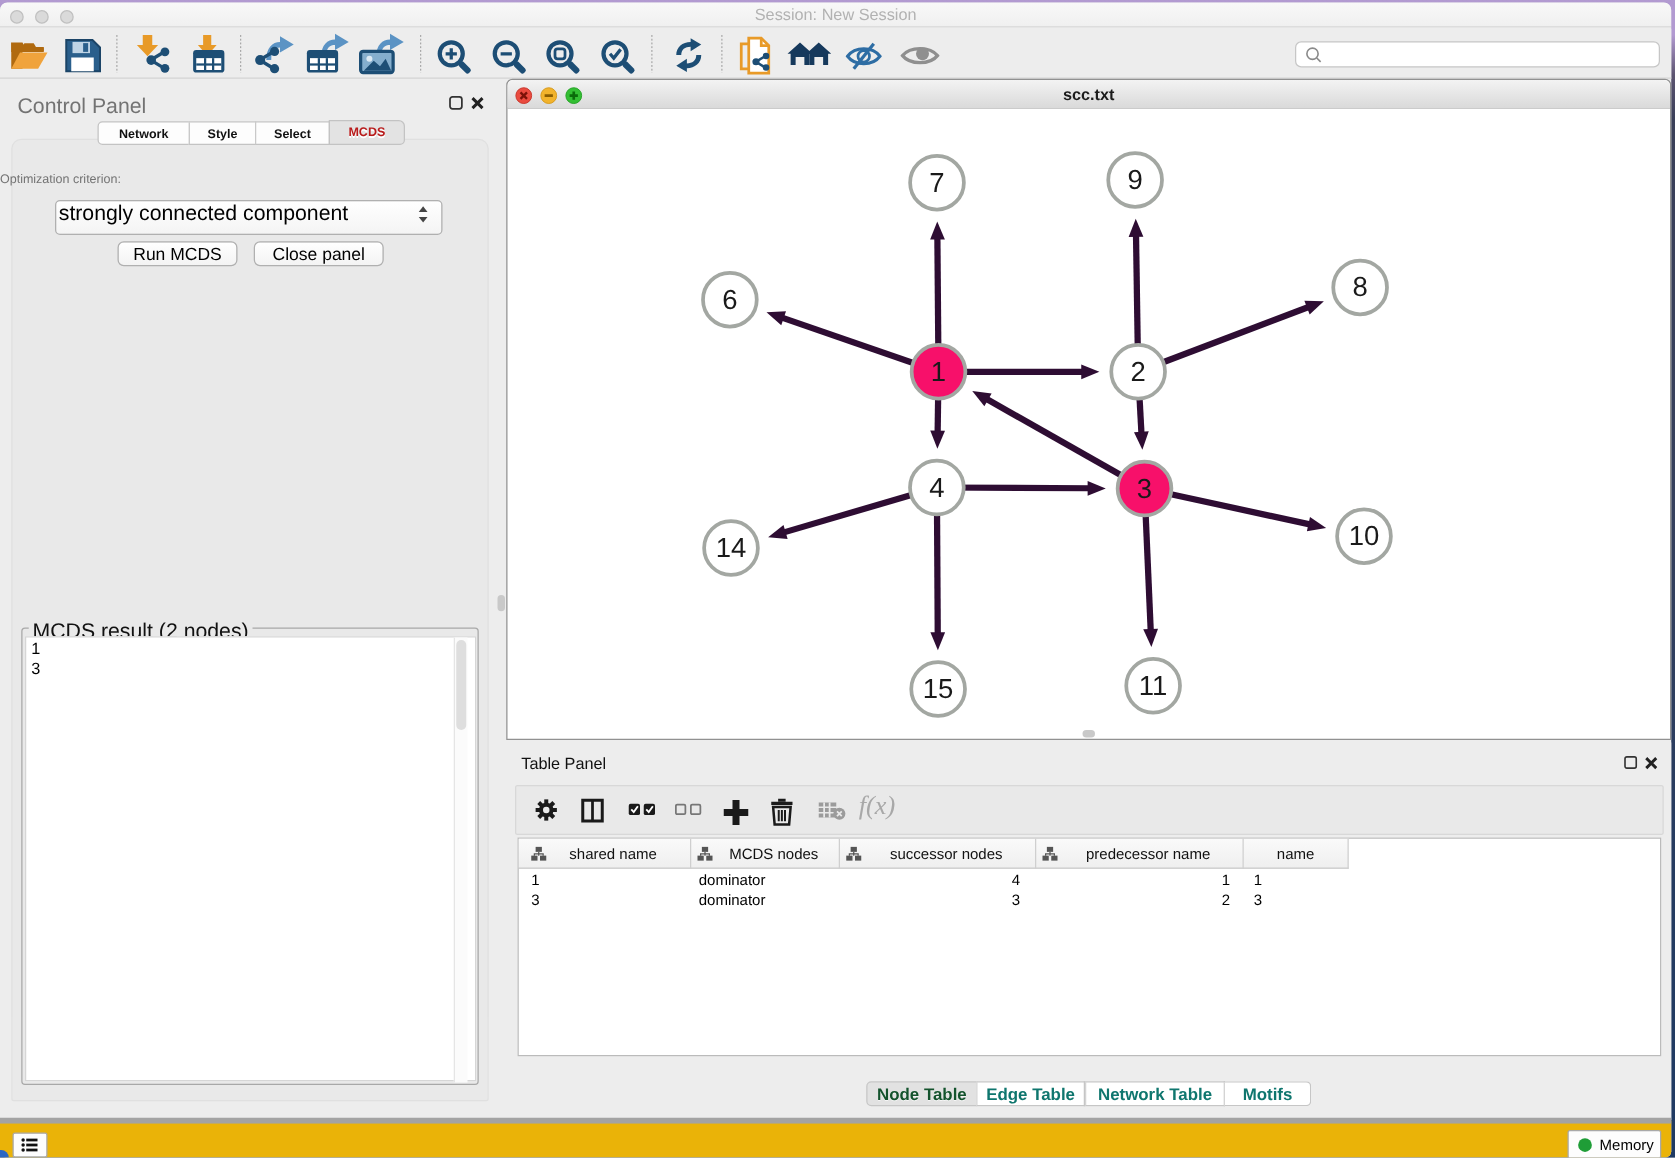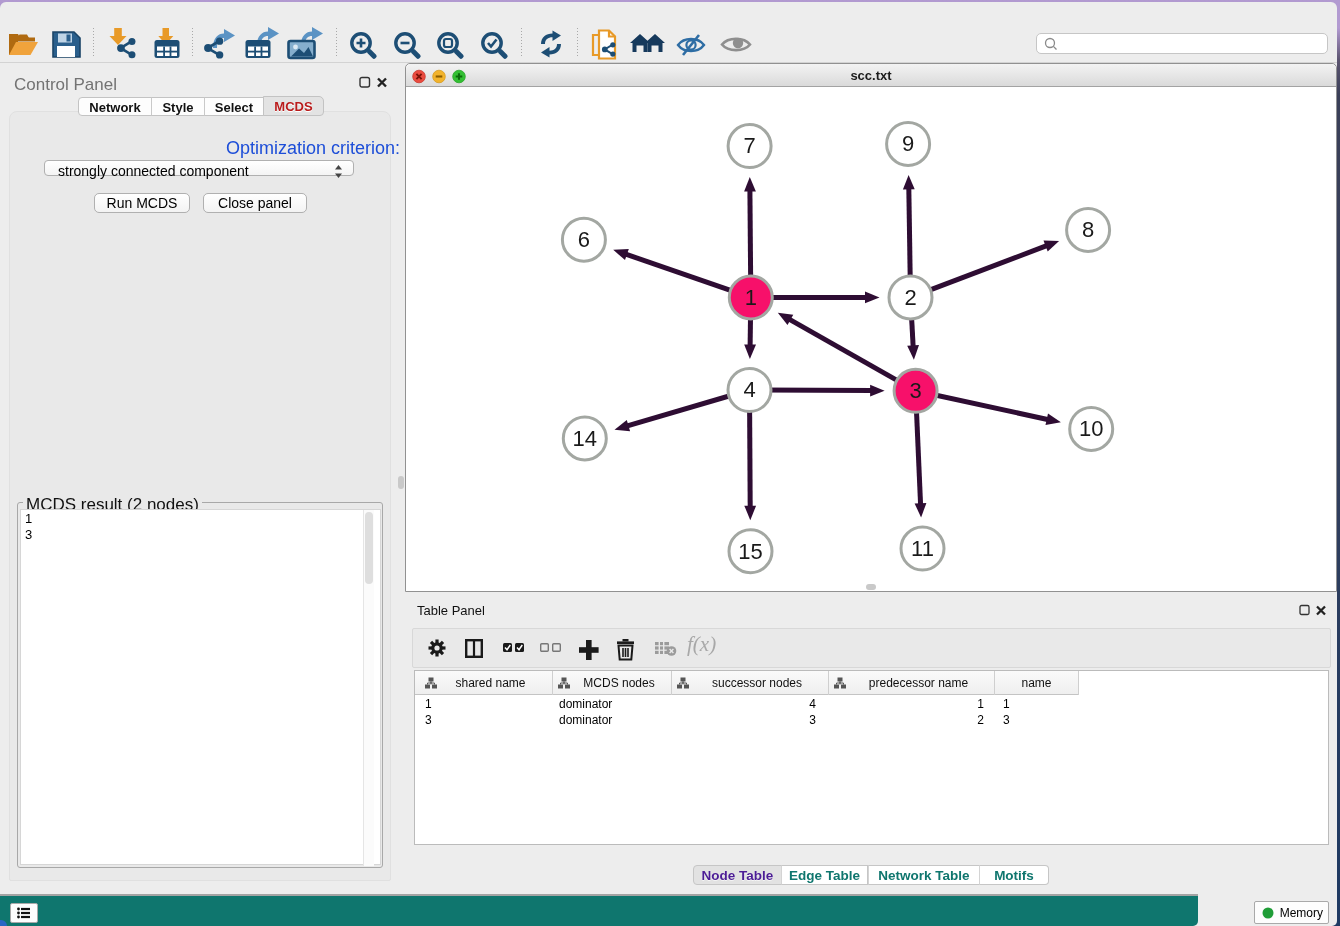--- a/index.html
+++ b/index.html
@@ -7,38 +7,44 @@
 #wall{position:absolute;right:0;top:0;width:6px;height:926px;background:linear-gradient(#b29ad1 0px,#b29ad1 28px,#5c5470 60px,#3a3f58 95px,#36405c 400px,#253b60 700px,#1f3a63 926px)}
 #win{position:absolute;left:0;top:2px;width:1337px;height:924px;background:#ededed;border-radius:6px 6px 5px 5px}
 #titlebar{position:absolute;left:0;top:0;width:1337px;height:20px;background:linear-gradient(#f8f8f8,#f0f0f0);border-bottom:1px solid #cfcfcf;border-radius:6px 6px 0 0}
 .tl{position:absolute;top:6px;width:11px;height:11px;border-radius:50%;background:#dadada;border:1px solid #c0c0c0}
 #titletext{position:absolute;top:2px;left:0;width:1337px;text-align:center;font-size:13px;color:#b2b2b2}
 #toolbar{position:absolute;left:0;top:21px;width:1337px;height:40px;background:#ededed;border-bottom:1px solid #d3d3d3}
 .sep{position:absolute;top:5px;height:30px;width:1px;background-image:linear-gradient(#a9a9a9 50%,transparent 50%);background-size:1px 3px}
 #search{position:absolute;left:1036px;top:10px;width:292px;height:21px;background:#fff;border:1px solid #c6c6c6;border-radius:5px}
 #cpanel{position:absolute;left:0;top:62px;width:398px;height:829px}
 #cpinner{position:absolute;left:9px;top:47px;width:382px;height:770px;background:#e9e9e9;border-radius:8px 8px 2px 2px;border:1px solid #e0e0e0}
-.tab{position:absolute;top:33px;height:19px;border:1px solid #c3c3c3;background:#fdfdfd;color:#111;font-size:13px;font-weight:bold;text-align:center;line-height:19px}
+.tab{position:absolute;top:33px;height:19px;border:1px solid #c3c3c3;background:#fdfdfd;color:#111;font-size:10px;font-weight:bold;text-align:center;line-height:19px}
 #netwin{position:absolute;left:405px;top:61px;width:932px;height:529px;border:1px solid #919191;border-radius:5px 5px 0 0;background:#fff}
 #nettitle{position:absolute;left:0;top:0;width:930px;height:23px;background:linear-gradient(#f3f3f3,#dadada);border-bottom:1px solid #a3a3a3;border-radius:5px 5px 0 0}
 #tpanel{position:absolute;left:405px;top:592px;width:932px;height:302px;background:#ededed}
 #ttool{position:absolute;left:7px;top:34px;width:919px;height:40px;background:#e9e9e9;border:1px solid #d8d8d8;border-radius:2px}
 #ttable{position:absolute;left:9px;top:76px;width:915px;height:175px;background:#fff;border:1px solid #bbb}
 #thead{position:absolute;left:0;top:0;width:664px;height:24px;background:linear-gradient(#fafafa,#efefef);border-bottom:1px solid #c4c4c4}
 .hcol{position:absolute;top:0;height:24px;border-right:1px solid #cfcfcf;font-size:12px;color:#111;text-align:center;line-height:24px}
 .btab{position:absolute;top:271px;height:20px;border:1px solid #c6c6c6;background:#fff;color:#0f766e;font-size:13.5px;font-weight:bold;text-align:center;line-height:20px}
-#statusbar{position:absolute;left:0;top:892px;width:1198px;height:32px;background:#0f766e;border-top:2px solid #a3a3a3;border-radius:0 0 5px 5px}
+#statusbar{position:absolute;left:0;top:892px;width:1337px;height:32px;background:#eab308;border-top:5px solid #a3a3a3;border-radius:0 0 5px 5px}
 .cell{position:absolute;font-size:12px;color:#000;height:16px;line-height:16px}
 </style></head>
 <body>
 <div id="wall"></div>
 <svg width="12" height="10" style="position:absolute;left:0;top:916px;z-index:5">
     <circle cx="1" cy="10" r="6" fill="#2a66c4"></circle>
   </svg>
 <div id="win">
+<div id="titlebar">
+  <div class="tl" style="left:8px"></div>
+      <div class="tl" style="left:28px"></div>
+      <div class="tl" style="left:48px"></div>
+  <div id="titletext">Session: New Session</div>
+</div>
 <div id="toolbar">
   <div class="sep" style="left:93px"></div>
       <div class="sep" style="left:192px"></div>
       <div class="sep" style="left:336px"></div>
       <div class="sep" style="left:521px"></div>
       <div class="sep" style="left:577px"></div>
   <svg width="780" height="62" style="position:absolute;left:0;top:-23px">
         <g transform="translate(8,31)">
           <path d="M1 3 L1 24 L10 24 L10 6 L11.5 3.5 L19 3.5 L21 7 L27 7 L27 10 L10.5 10" fill="#b06a10"></path>
           <path d="M1 24 L8 11 L30 11 L22.5 24 Z" fill="#f0a33c"></path>
@@ -179,22 +185,22 @@
   <div style="position:absolute;left:14px;top:11px;font-size:17px;color:#737373">Control Panel</div>
   <svg width="30" height="14" style="position:absolute;left:359px;top:12px">
         <rect x="1" y="1.5" width="9.5" height="9.5" rx="2" fill="none" stroke="#333" stroke-width="1.4"></rect>
         <path d="M19 2.5 L27 10.5 M27 2.5 L19 10.5" stroke="#222" stroke-width="2.4"></path>
       </svg>
   <div id="cpinner"></div>
   <div class="tab" style="left:78px;width:74px;border-radius:4px 0 0 4px">Network</div>
   <div class="tab" style="left:151px;width:54px;border-left:1px solid #c9c9c9">Style</div>
   <div class="tab" style="left:204px;width:60px;border-left:1px solid #c9c9c9">Select</div>
   <div class="tab" style="left:263px;width:61px;top:32px;height:20px;border-radius:0 5px 4px 0;background:#e3e3e3;color:#b91c1c;text-shadow:0 1px 0 #fff">MCDS</div>
-  <div style="position:absolute;left:0;top:74px;width:400px;text-align:right;font-size:18px;color:#1d4ed8">Optimization criterion:</div>
-  <div style="position:absolute;left:44px;top:96px;width:310px;height:16px;background:linear-gradient(#ffffff,#f4f4f4);border:1px solid #b0b0b0;border-radius:4px;font-size:14px;color:#000;line-height:20px;padding-left:13px">strongly connected component
+  <div style="position:absolute;left:0;top:74px;width:400px;text-align:left;font-size:10px;color:#737373">Optimization criterion:</div>
+  <div style="position:absolute;left:44px;top:96px;width:310px;height:28px;background:linear-gradient(#ffffff,#f4f4f4);border:1px solid #b0b0b0;border-radius:4px;font-size:17px;color:#000;line-height:20px;padding-left:2px">strongly connected component
     <svg width="10" height="15" style="position:absolute;right:9px;top:3px">
           <polygon points="4.5,1 8,5.5 1,5.5" fill="#444"></polygon>
           <polygon points="4.5,14 8,9.5 1,9.5" fill="#444"></polygon>
         </svg>
   </div>
   <div style="position:absolute;left:94px;top:129px;width:96px;height:20px;background:linear-gradient(#ffffff,#f3f3f3);border:1px solid #b0b0b0;border-radius:5px;font-size:14px;color:#000;text-align:center;line-height:19px">Run MCDS</div>
   <div style="position:absolute;left:203px;top:129px;width:104px;height:20px;background:linear-gradient(#ffffff,#f3f3f3);border:1px solid #b0b0b0;border-radius:5px;font-size:14px;color:#000;text-align:center;line-height:19px">Close panel</div>
   <div style="position:absolute;left:17px;top:438px;width:366px;height:366px;border:1px solid #a8a8a8;border-radius:3px"></div>
   <div style="position:absolute;left:23px;top:431px;font-size:17px;color:#111;background:#e9e9e9;padding:0 3px">MCDS result (2 nodes)</div>
   <div style="position:absolute;left:20px;top:445px;width:361px;height:356px;background:#fff;border:1px solid #d6d6d6">
@@ -326,21 +332,21 @@
     <div class="cell" style="left:144px;top:25px">dominator</div>
     <div class="cell" style="left:250px;top:25px;width:151px;text-align:right">4</div>
     <div class="cell" style="left:414px;top:25px;width:155px;text-align:right">1</div>
     <div class="cell" style="left:588px;top:25px">1</div>
     <div class="cell" style="left:10px;top:41px">3</div>
     <div class="cell" style="left:144px;top:41px">dominator</div>
     <div class="cell" style="left:250px;top:41px;width:151px;text-align:right">3</div>
     <div class="cell" style="left:414px;top:41px;width:155px;text-align:right">2</div>
     <div class="cell" style="left:588px;top:41px">3</div>
   </div>
-  <div class="btab" style="left:288px;width:89px;border-radius:4px 0 0 4px;background:#e2e2e2;color:#4c1d95;text-shadow:0 1px 0 #f5f5f5">Node Table</div>
+  <div class="btab" style="left:288px;width:89px;border-radius:4px 0 0 4px;background:#e2e2e2;color:#14532d;text-shadow:0 1px 0 #f5f5f5">Node Table</div>
   <div class="btab" style="left:376px;width:87px;border-left:1px solid #d4d4d4">Edge Table</div>
   <div class="btab" style="left:463px;width:112px;border-left:1px solid #d4d4d4">Network Table</div>
   <div class="btab" style="left:574px;width:70px;border-left:1px solid #d4d4d4;border-radius:0 4px 4px 0">Motifs</div>
 </div>
 <div id="statusbar">
   <div style="position:absolute;left:10px;top:7px;width:28px;height:20px;background:#fdfdfd;border:1px solid #a9a9a9;border-radius:2px">
     <svg width="26" height="18">
           <g fill="#111">
             <circle cx="7.5" cy="5" r="1.4"></circle>
             <circle cx="7.5" cy="9" r="1.4"></circle>

